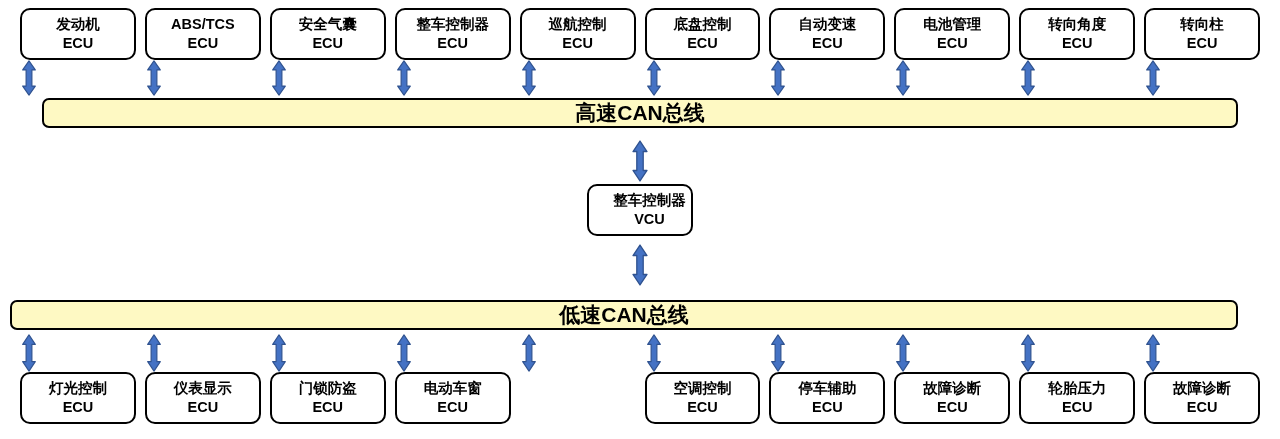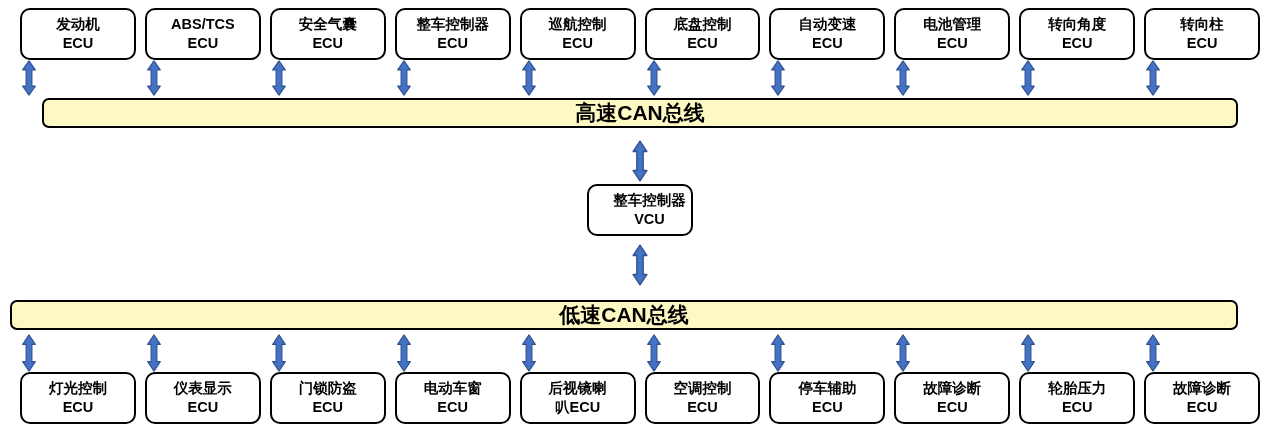--- a/index.html
+++ b/index.html
@@ -194,24 +194,20 @@
         </svg>
         <div class="ecu-box">
           <span>电动车窗</span>
           <span>ECU</span>
         </div>
       </div>
       <div class="ecu-col">
         <svg width="18" height="38" viewBox="0 0 20 40" preserveAspectRatio="none" class="arrow-svg">
           <polygon points="10,1 17,11 13.2,11 13.2,29 17,29 10,39 3,29 6.8,29 6.8,11 3,11" fill="#4472C4" stroke="#2F528F" stroke-width="1.3" stroke-linejoin="round"></polygon>
         </svg>
-        <div class="ecu-box">
-          <span>后视镜喇</span>
-          <span>叭ECU</span>
-        </div>
       </div>
       <div class="ecu-col">
         <svg width="18" height="38" viewBox="0 0 20 40" preserveAspectRatio="none" class="arrow-svg">
           <polygon points="10,1 17,11 13.2,11 13.2,29 17,29 10,39 3,29 6.8,29 6.8,11 3,11" fill="#4472C4" stroke="#2F528F" stroke-width="1.3" stroke-linejoin="round"></polygon>
         </svg>
         <div class="ecu-box">
           <span>空调控制</span>
           <span>ECU</span>
         </div>
       </div>

